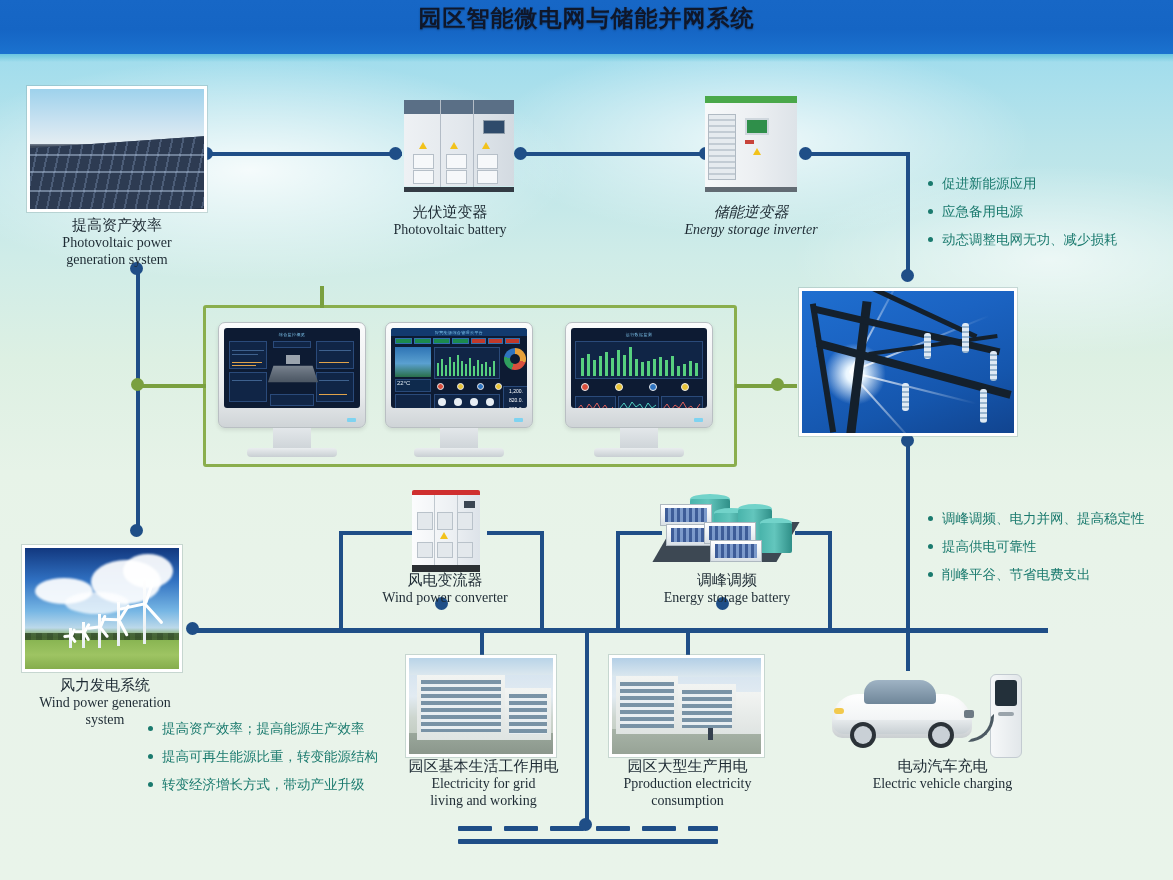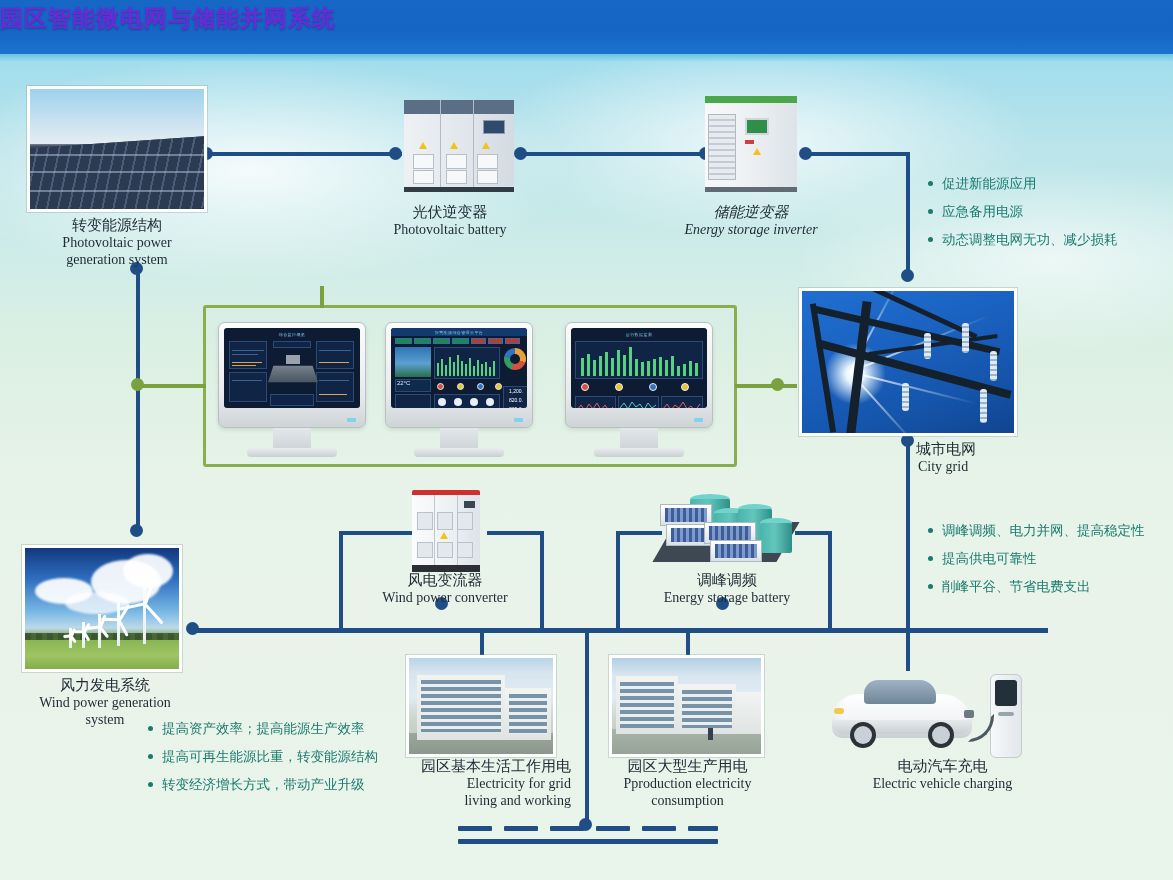--- a/index.html
+++ b/index.html
@@ -29,22 +29,22 @@
     position:absolute; left:0; top:0; width:1173px; height:54px;
     background:linear-gradient(180deg,#1767c6 0%, #1565c4 55%, #1b72cf 100%);
   }
   .bg-head-under {
     position:absolute; left:0; top:50px; width:1173px; height:12px;
     background:linear-gradient(180deg,#4fb8e0 0%, #7fcfe3 60%, rgba(150,220,233,0) 100%);
   }
 
   
   .title-cn {
-    position:absolute; left:0; top:3px; width:1173px; text-align:left;
-    color:#6d28d9; font-size:23px; font-weight:bold; letter-spacing:1px;
+    position:absolute; left:0; top:3px; width:1173px; text-align:center;
+    color:#0f172a; font-size:23px; font-weight:bold; letter-spacing:1px;
     font-family:Liberation Serif, serif;
     text-shadow:0 1px 2px rgba(0,0,0,.28);
   }
   .title-en {
     position:absolute; left:0; top:31px; width:1173px; text-align:center;
     color:#eaf4ff; font-size:14px; letter-spacing:.2px;
   }
 
   
   .lbl { position:absolute; text-align:center; line-height:1.22; }
@@ -244,21 +244,21 @@
 
   <div class="photo pv-photo" style="left:27px;top:86px;width:180px;height:126px;">
     <div class="pv-sun"></div>
     <div style="position:absolute;left:0;top:0;width:100%;height:46%;background:linear-gradient(180deg,#9ed2ec 0%,#cbe3f1 62%,#e4edf2 100%);"></div>
     <div class="pv-panels"></div>
     <div class="pv-rowline" style="top:54%;"></div>
     <div class="pv-rowline" style="top:68%;"></div>
     <div class="pv-rowline" style="top:84%;"></div>
   </div>
   <div class="lbl" style="left:22px;top:216px;width:190px;">
-    <div class="cn">转变能源结构</div>
+    <div class="cn">提高资产效率</div>
     <div class="en">Photovoltaic power</div>
     <div class="en">generation system</div>
   </div>
 
   <div class="dev" style="left:404px;top:100px;width:110px;height:92px;">
     <div class="pvinv-top"></div>
     <div class="pvinv-body"></div>
     <div class="pvinv-door" style="left:33%;"></div>
     <div class="pvinv-door" style="left:63%;"></div>
     <div class="pvinv-screen" style="left:72%;top:20px;width:22px;height:14px;"></div>
@@ -309,26 +309,22 @@
     <div class="pylon-bar" style="left:10px;top:36px;width:190px;height:7px;transform:rotate(13deg);"></div>
     <div class="pylon-bar" style="left:12px;top:74px;width:200px;height:8px;transform:rotate(15deg);"></div>
     <div class="pylon-bar" style="left:60px;top:18px;width:120px;height:5px;transform:rotate(25deg);"></div>
     <div class="pylon-bar" style="left:66px;top:52px;width:130px;height:4px;transform:rotate(-8deg);"></div>
     <div class="insulator" style="left:122px;top:42px;height:26px;"></div>
     <div class="insulator" style="left:160px;top:32px;height:30px;"></div>
     <div class="insulator" style="left:188px;top:60px;height:30px;"></div>
     <div class="insulator" style="left:100px;top:92px;height:28px;"></div>
     <div class="insulator" style="left:178px;top:98px;height:34px;"></div>
   </div>
-  <div class="lbl" style="left:880px;top:440px;width:140px;text-align:left;">
-    <div class="cn" style="padding-left:36px;">城市电网</div>
-    <div class="en" style="padding-left:38px;">City grid</div>
-  </div>
-
-  <div class="bullets" style="left:928px;top:510px;margin-top:12px;">
+
+  <div class="bullets" style="left:928px;top:510px;">
     <div class="b">调峰调频、电力并网、提高稳定性</div>
     <div class="b">提高供电可靠性</div>
     <div class="b">削峰平谷、节省电费支出</div>
   </div>
 
   <div class="monitor" style="left:218px;top:322px;width:148px;height:106px;">
     <div class="mon-frame"></div>
     <div class="mon-screen">
       <div class="scr-title" style="top:4px;">综合监控概览</div>
       <div class="scr-panel" style="left:5px;top:13px;width:38px;height:28px;"></div>
@@ -554,21 +550,21 @@
   </div>
 
   <div class="photo bld-photo" style="left:406px;top:655px;width:150px;height:102px;">
     <div class="bld-road"></div>
     <div class="bld-body" style="left:8px;top:16px;width:88px;height:66px;"></div>
     <div class="bld-win" style="left:12px;top:22px;width:80px;height:52px;"></div>
     <div class="bld-body" style="left:96px;top:30px;width:46px;height:52px;"></div>
     <div class="bld-win" style="left:100px;top:36px;width:38px;height:40px;"></div>
     <div style="position:absolute;left:0;top:0;width:100%;height:18%;background:linear-gradient(180deg,#b9d4e8,#dbe7ee);"></div>
   </div>
-  <div class="lbl" style="left:396px;top:757px;width:175px;text-align:right;">
+  <div class="lbl" style="left:396px;top:757px;width:175px;">
     <div class="cn">园区基本生活工作用电</div>
     <div class="en">Electricity for grid</div>
     <div class="en">living and working</div>
   </div>
 
   <div class="photo bld-photo" style="left:609px;top:655px;width:155px;height:102px;">
     <div style="position:absolute;left:0;top:0;width:100%;height:20%;background:linear-gradient(180deg,#b3cfe6,#dce8ef);"></div>
     <div class="bld-road" style="height:26%;background:linear-gradient(180deg,#a8b4a8,#97a396);"></div>
     <div class="bld-body" style="left:4px;top:18px;width:62px;height:58px;"></div>
     <div class="bld-win" style="left:8px;top:24px;width:54px;height:46px;"></div>

